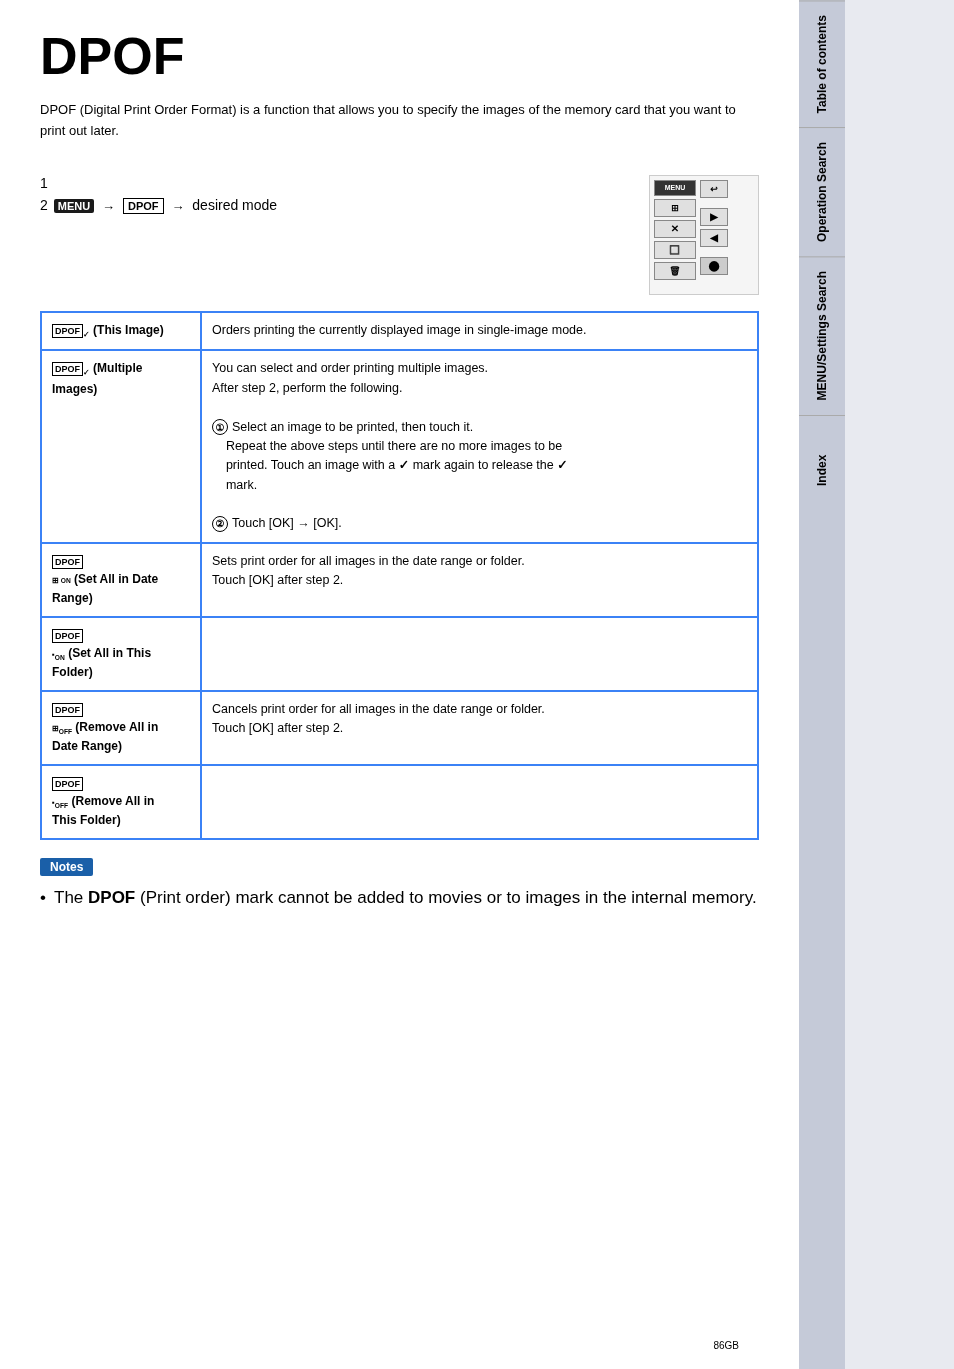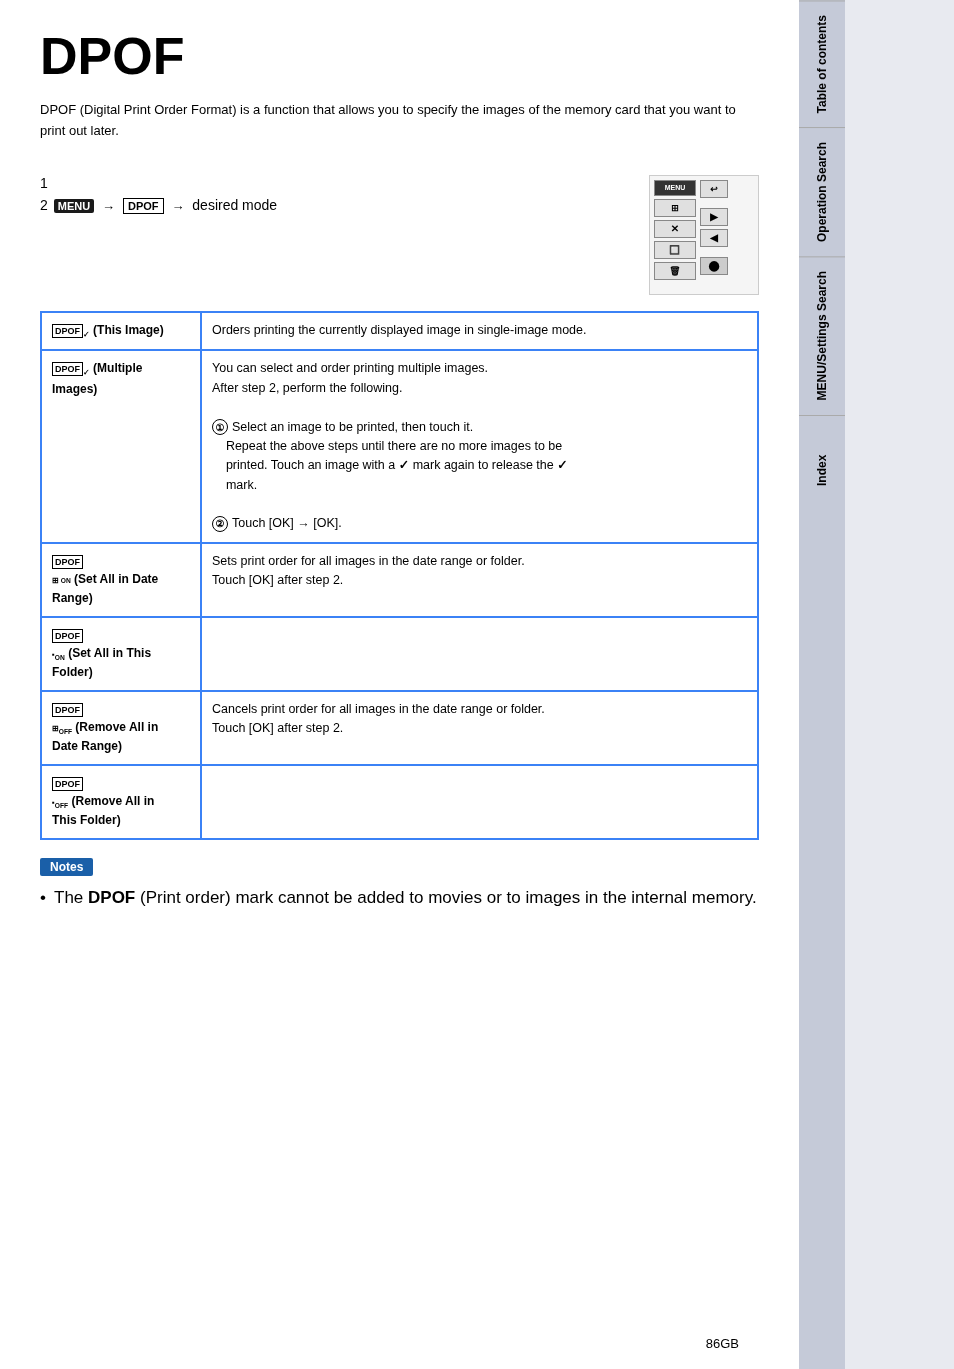--- a/index.html
+++ b/index.html
@@ -195,21 +195,21 @@
       transform: rotate(180deg);
       display: flex;
       align-items: center;
       justify-content: center;
       min-height: 110px;
     }
     .page-number {
       position: absolute;
       bottom: 18px;
       right: 60px;
-      font-size: 13px;
+      font-size: 10px;
       color: #000;
     }
   </style>
 </head>
 <body>
 
 <div class="page-wrapper">
   <div class="main-content">
 
     <div class="page-title">DPOF</div>

